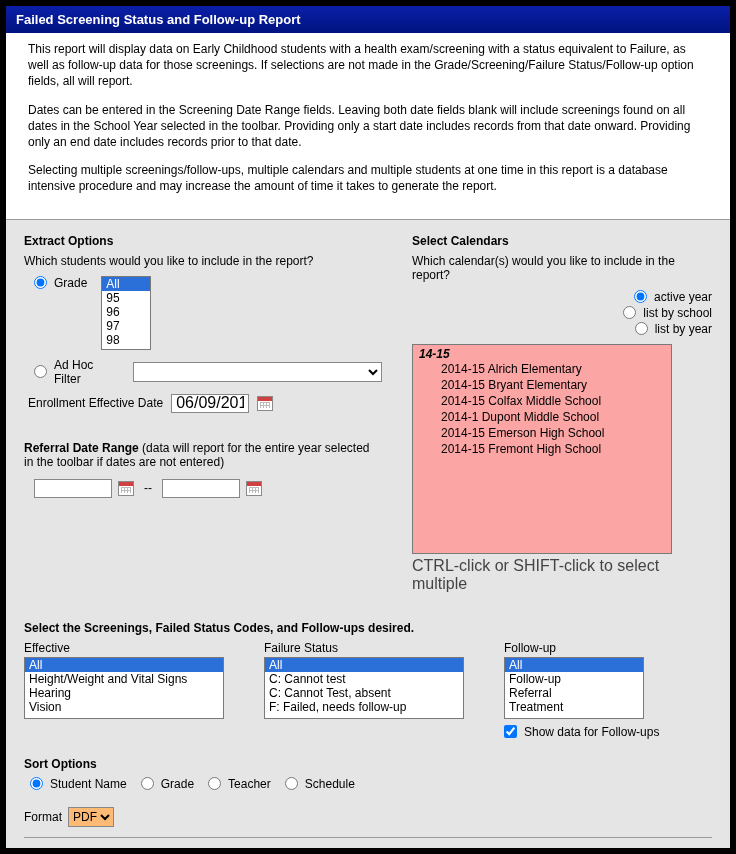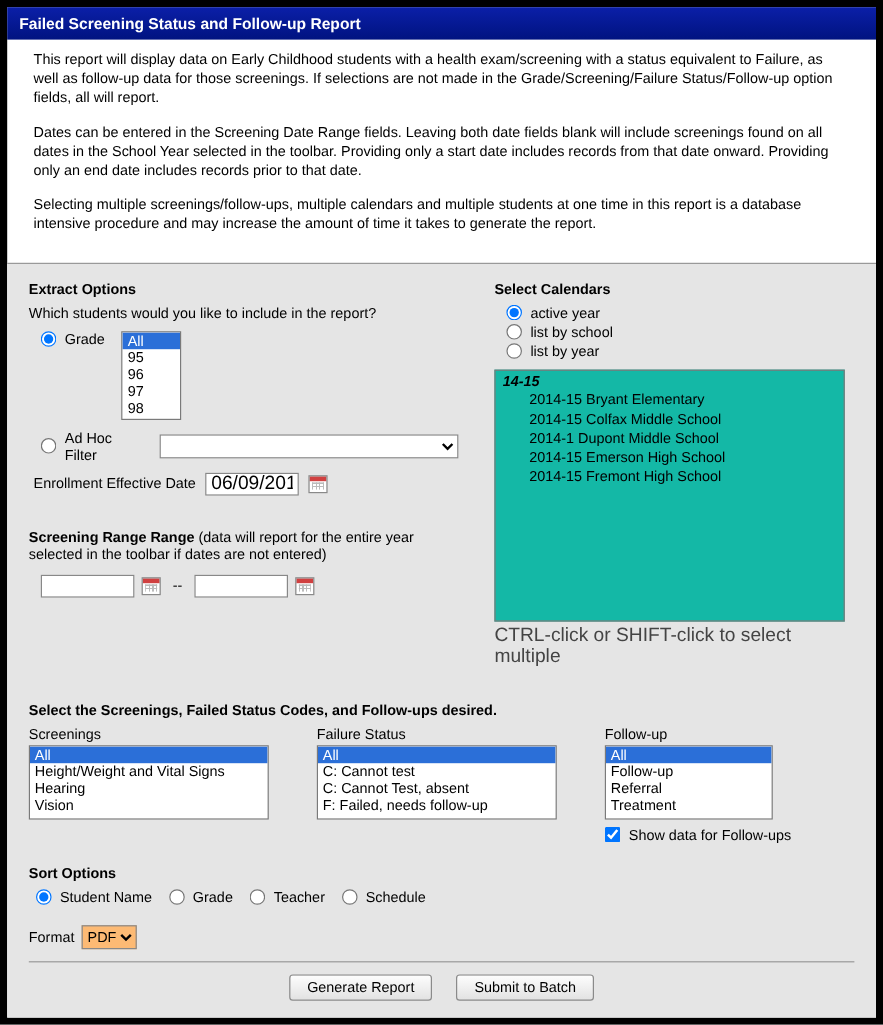--- a/index.html
+++ b/index.html
@@ -41,21 +41,21 @@
     flex:1;
     background:#e5e5e5;
     border-top:1px solid #999;
     padding:14px 18px 10px 18px;
     overflow:hidden;
   }
   .row { display:flex; gap:30px; }
   .col { flex:1; min-width:0; }
   .section-heading { font-weight:bold; font-size:12px; margin-bottom:6px; }
   .subtext { font-size:12px; margin:4px 0 8px 0; }
-  label.radio { display:inline-flex; align-items:center; gap:4px; font-size:12px; }
+  label.radio { display:inline-flex; align-items:center; gap:4px; font-size:12px;justify-content:flex-end; }
   input[type=radio] { margin:0 3px 0 0; vertical-align:middle; }
   .grade-row { display:flex; align-items:flex-start; gap:14px; margin:4px 0 6px 10px; }
   .listbox {
     background:#fff;
     border:1px solid #7a7a7a;
     font-family:Arial;
     font-size:12px;
     overflow-y:scroll;
   }
   .listbox .opt { padding:0 4px; line-height:14px; white-space:nowrap; cursor:default; }
@@ -87,22 +87,22 @@
   .cal-icon::after{
     content:"";
     position:absolute; left:2px; right:2px; top:5px; bottom:2px;
     background:
       repeating-linear-gradient(#bbb 0 1px, transparent 1px 3px),
       repeating-linear-gradient(90deg,#bbb 0 1px, transparent 1px 3px);
   }
   .calendar-radios label.radio { display:flex; margin:2px 0 2px 10px; }
   .cal-list {
     margin-top:8px;
-    width:292px; height:210px;
-    background:#14b8a6;
+    width:260px; height:210px;
+    background:#fca5a5;
     border:1px solid #7a7a7a;
     overflow-y:scroll;
     padding:2px 6px;
     font-size:12px;
   }
   .cal-list .year { font-weight:bold; font-style:italic; }
   .cal-list .school { padding-left:22px; line-height:16px; }
   .hint { font-size:16px; color:#444; margin-top:3px; }
   .daterange-block { margin-top:28px; }
   .daterange-inputs { display:flex; align-items:center; gap:6px; margin:10px 0 0 10px;}
@@ -175,65 +175,67 @@
           </div>
 
           <div class="enroll-row">
             <span>Enrollment Effective Date</span>
             <input class="textdate" value="06/09/2015" style="">
             <span class="cal-icon"></span>
           </div>
 
           <div class="daterange-block">
             <div>
-              <b>Screening Range Range</b><span> (data will report for the entire year selected in the toolbar if dates are not entered)</span>
+              <b>Referral Date Range</b><span> (data will report for the entire year selected in the toolbar if dates are not entered)</span>
             </div>
             <div class="daterange-inputs">
               <input class="textdate" style="">
               <span class="cal-icon"></span>
               <span class="dash">--</span>
               <input class="textdate" style="">
               <span class="cal-icon"></span>
             </div>
           </div>
         </div>
 
         <div class="col" style="max-width:300px;">
           <div class="section-heading">Select Calendars</div>
+          <div class="subtext">Which calendar(s) would you like to include in the report?</div>
           <div class="calendar-radios">
             <label class="radio">
               <input type="radio" name="cal" checked="" style="">
               <span>active year</span>
             </label>
             <label class="radio">
               <input type="radio" name="cal" style="">
               <span>list by school</span>
             </label>
             <label class="radio">
               <input type="radio" name="cal" style="">
               <span>list by year</span>
             </label>
           </div>
           <div class="cal-list">
             <div class="year">14-15</div>
+            <div class="school">2014-15 Alrich Elementary</div>
             <div class="school">2014-15 Bryant Elementary</div>
             <div class="school">2014-15 Colfax Middle School</div>
             <div class="school">2014-1 Dupont Middle School</div>
             <div class="school">2014-15 Emerson High School</div>
             <div class="school">2014-15 Fremont High School</div>
           </div>
           <div class="hint">CTRL-click or SHIFT-click to select multiple</div>
         </div>
       </div>
 
       <div class="screen-section">
         <div class="section-heading">Select the Screenings, Failed Status Codes, and Follow-ups desired.</div>
         <div class="triple">
           <div class="colB">
-            <div class="label">Screenings</div>
+            <div class="label">Effective</div>
             <div class="listbox wide">
               <div class="opt selected">All</div>
               <div class="opt">Height/Weight and Vital Signs</div>
               <div class="opt">Hearing</div>
               <div class="opt">Vision</div>
             </div>
           </div>
           <div class="colB">
             <div class="label">Failure Status</div>
             <div class="listbox wide">

